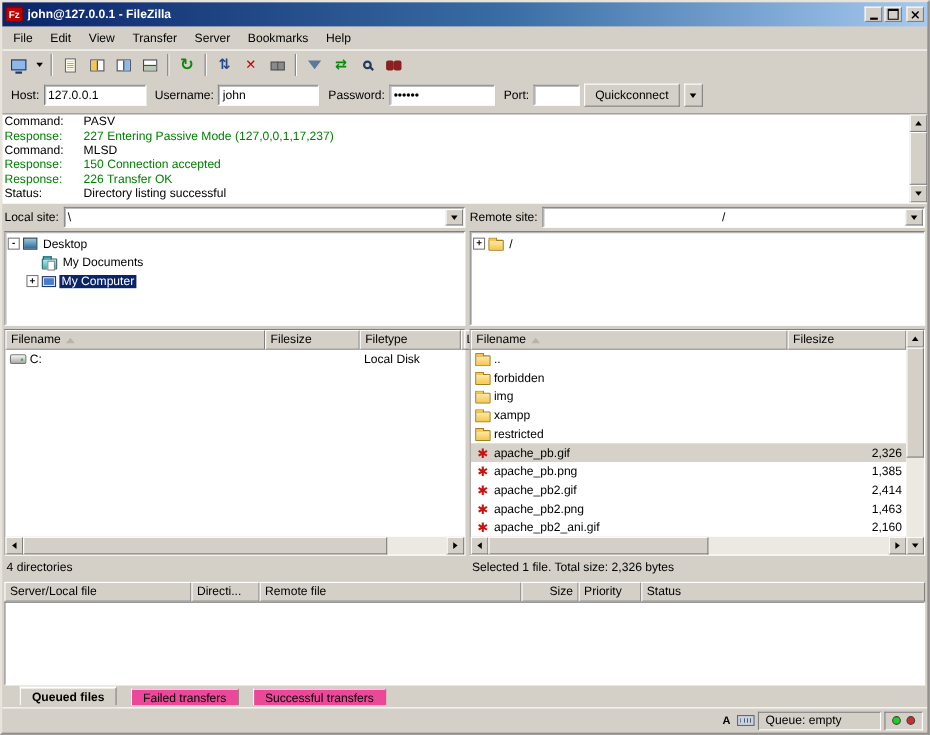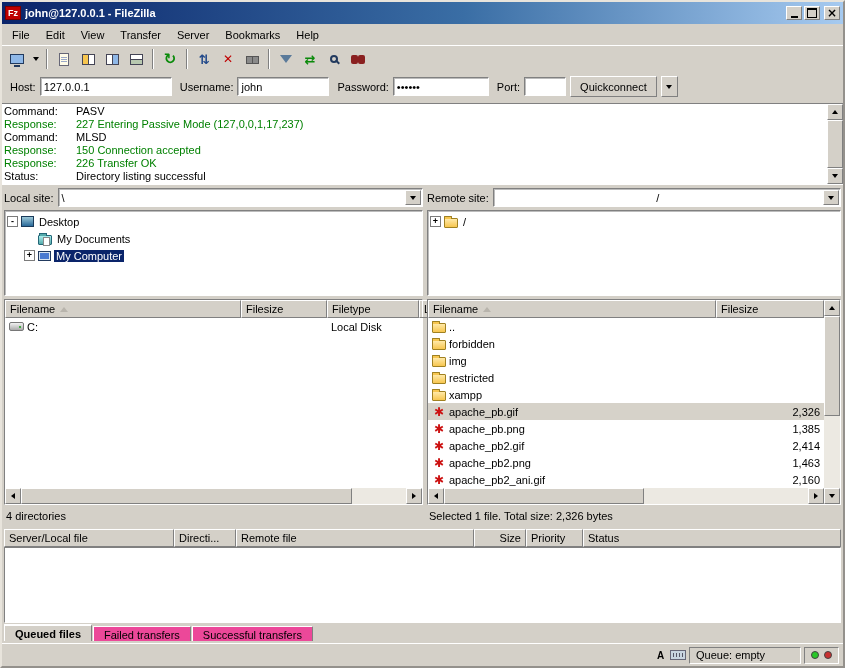--- a/index.html
+++ b/index.html
@@ -73,21 +73,21 @@
   .ic-binoc::after{ content:""; position:absolute; right:0; top:0; width:7px; height:9px; background:#8a2020; border-radius:2px; }
 
   
   .quickbar{ height:29px; flex:0 0 29px; display:flex; align-items:center; gap:4px; padding:0 4px; }
   .qlabel{ margin-left:4px; }
   .textfield{
     height:19px; background:#fff; border:1px solid; border-color:#808080 #fff #fff #808080;
     box-shadow:inset 1px 1px 0 rgba(64,64,64,.35);
     font:11px "Liberation Sans",sans-serif; padding:1px 3px;
   }
-  .tf-host{ width:132px; } .tf-user{ width:92px; } .tf-pass{ width:96px; } .tf-port{ width:42px; }
+  .tf-host{ width:93px; } .tf-user{ width:92px; } .tf-pass{ width:96px; } .tf-port{ width:42px; }
   .qc-btn{ height:21px; padding:2px 9px; font:11px "Liberation Sans",sans-serif; }
   .qc-drop{ width:17px; height:21px; display:flex; align-items:center; justify-content:center; }
 
   
   .logwrap{ flex:0 0 82px; margin:2px 0 0 0; position:relative; background:#fff;
     border-top:1px solid #808080; border-bottom:1px solid #fff; padding:1px 18px 1px 2px; overflow:hidden; }
   .log-line{ height:13px; line-height:13px; white-space:nowrap; }
   .log-label{ display:inline-block; width:72px; }
   .kind-response{ color:#008000; }
   .kind-command, .kind-status{ color:#000; }
@@ -166,21 +166,21 @@
   .queuepane{ flex:1; display:flex; flex-direction:column; margin:4px 2px 0 2px; min-height:0; }
   .qc-file{ width:170px; flex:0 0 170px; }
   .qc-dir{ width:62px; flex:0 0 62px; }
   .qc-remote{ width:238px; flex:0 0 238px; }
   .qc-size{ width:52px; flex:0 0 52px; justify-content:flex-end; }
   .qc-prio{ width:57px; flex:0 0 57px; }
   .qc-status{ flex:1; }
   .queue-body{ flex:1; background:#fff; border:1px solid; border-color:#808080 #fff #fff #808080; }
 
   
-  .tabsrow{ height:20px; flex:0 0 20px; display:flex; gap:1px; padding:1px 0 0 2px;text-align:right; }
+  .tabsrow{ height:20px; flex:0 0 20px; display:flex; gap:13px; padding:1px 0 0 16px;text-align:right; }
   .tab{ padding:2px 10px 0 10px; background:#d4d0c8; border:1px solid; border-color:#fff #808080 #808080 #fff; height:18px; }
   .tab.active{ font-weight:bold; border-top:2px solid #fff; height:19px; }
   .tab.inactive{ background:#ec4899; margin-top:2px; height:16px; }
 
   
   .statusbar{ height:23px; flex:0 0 23px; border-top:1px solid #fff; box-shadow:0 -2px 0 #d4d0c8;
     display:flex; align-items:center; justify-content:flex-end; gap:3px; padding:2px 4px; }
   .sb-mini{ width:13px; height:13px; display:flex; align-items:center; justify-content:center; }
   .ascii-a::before{ content:"A"; font:bold 10px/10px "Liberation Sans",sans-serif; }
   .sb-socket{ width:16px; height:10px; background:#c8d4e0; border:1px solid #667; position:relative; }
@@ -427,28 +427,28 @@
             <div class="lrow">
               <span class="cell rc-name">
                   <span class="folder-icon"></span>
                   <span>img</span>
                 </span>
               <span class="cell rc-size num"></span>
             </div>
             <div class="lrow">
               <span class="cell rc-name">
                   <span class="folder-icon"></span>
+                  <span>xampp</span>
+                </span>
+              <span class="cell rc-size num"></span>
+            </div>
+            <div class="lrow">
+              <span class="cell rc-name">
+                  <span class="folder-icon"></span>
                   <span>restricted</span>
-                </span>
-              <span class="cell rc-size num"></span>
-            </div>
-            <div class="lrow">
-              <span class="cell rc-name">
-                  <span class="folder-icon"></span>
-                  <span>xampp</span>
                 </span>
               <span class="cell rc-size num"></span>
             </div>
             <div class="lrow selected">
               <span class="cell rc-name">
                   <span class="redfile-icon"></span>
                   <span>apache_pb.gif</span>
                 </span>
               <span class="cell rc-size num">2,326</span>
             </div>

